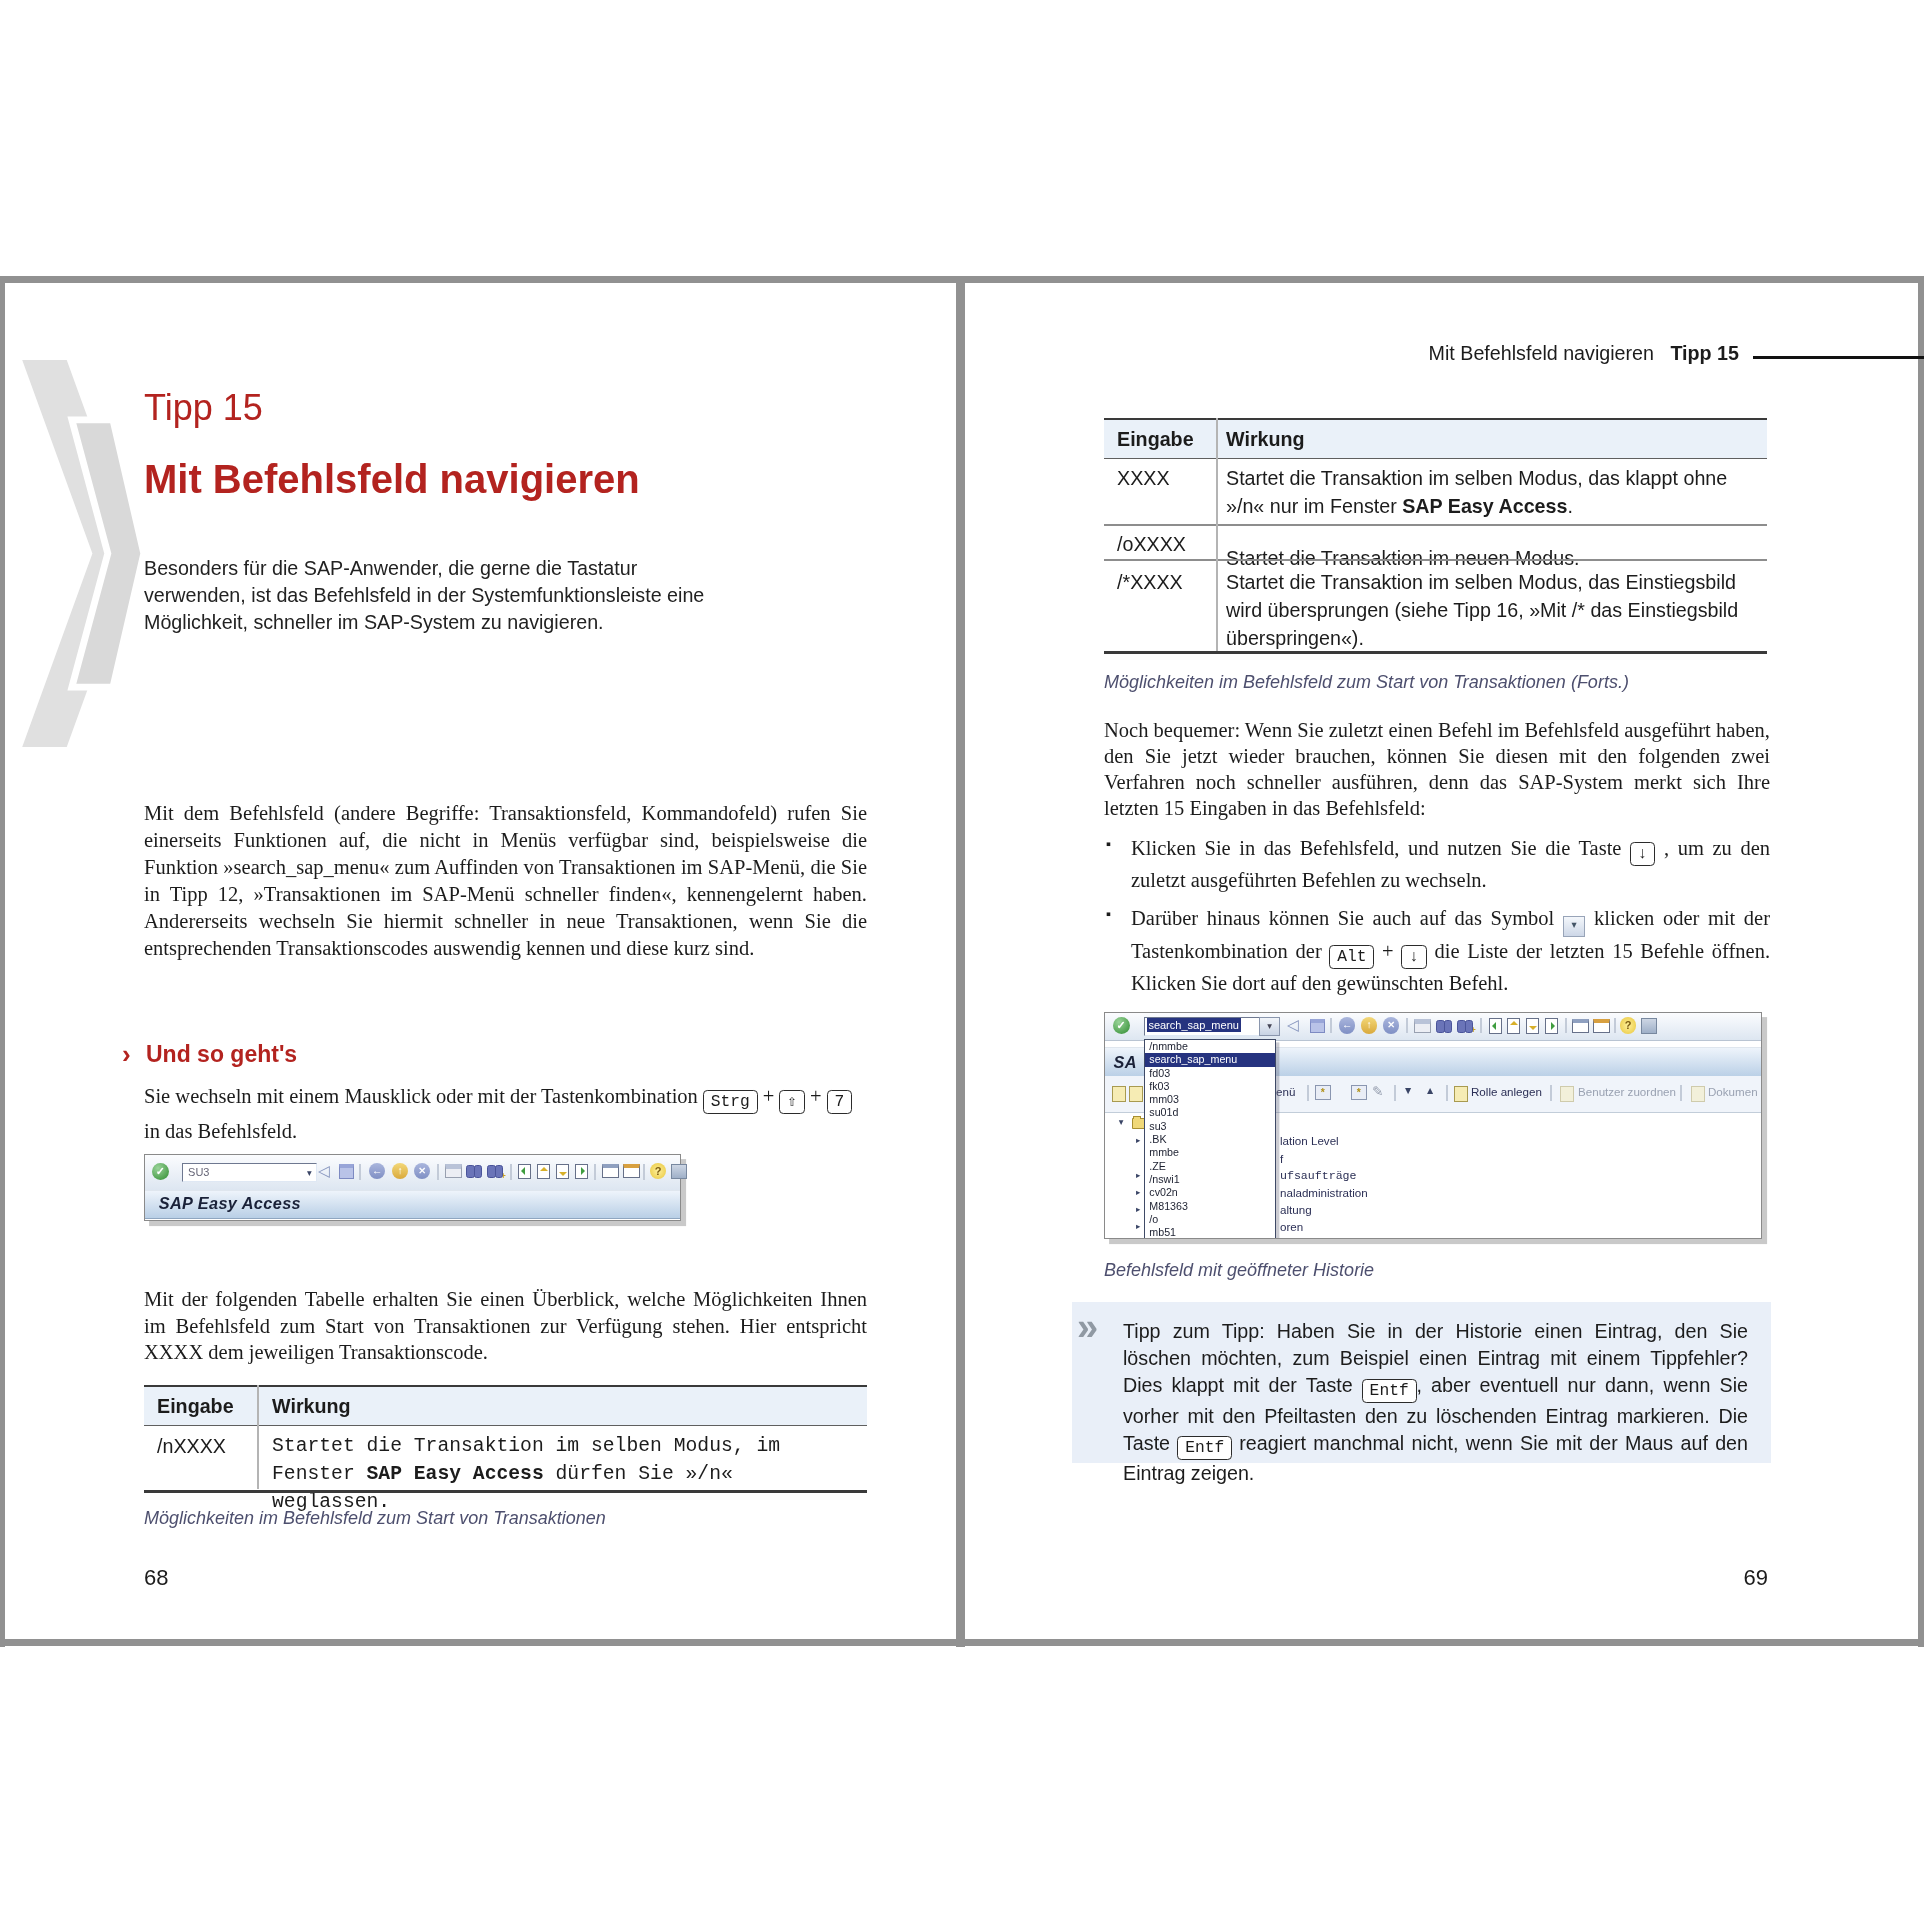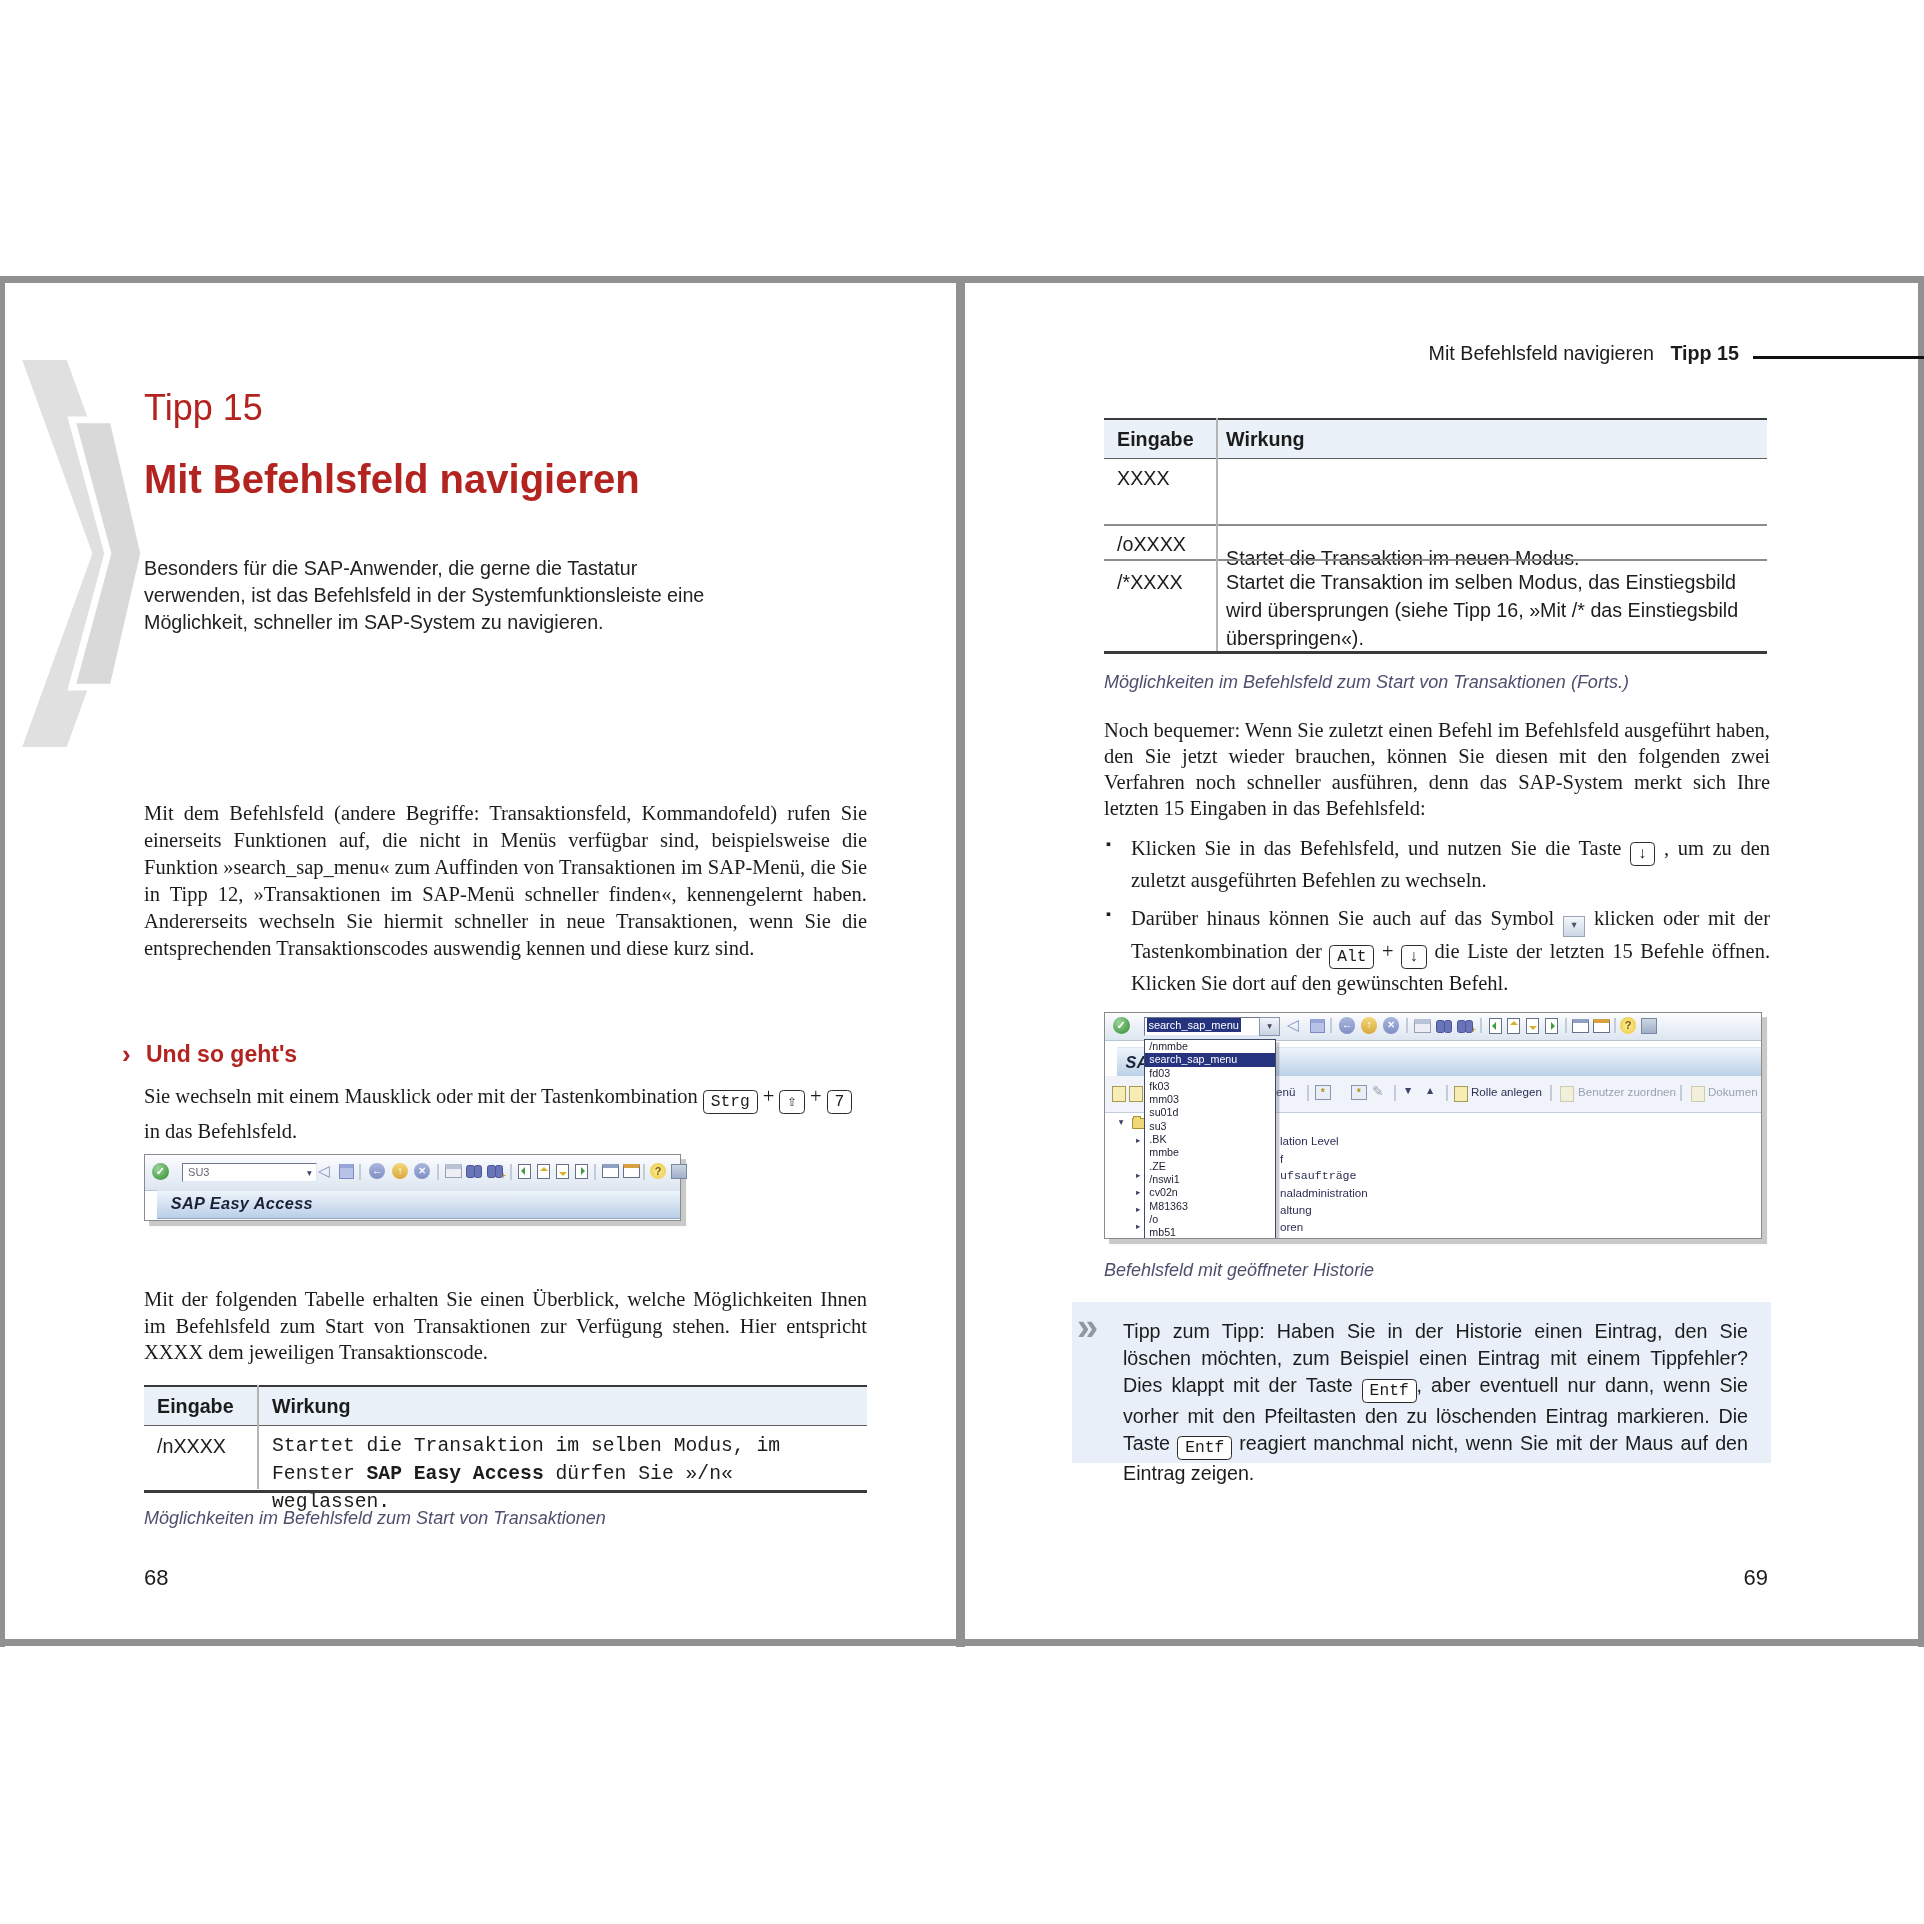--- a/index.html
+++ b/index.html
@@ -19,21 +19,21 @@
   
   .tblhead{position:absolute;background:#eaf1f9;border-top:2.6px solid #3a3a3a;border-bottom:1.7px solid #5f5f5f;}
   .tbl-vline{position:absolute;width:1.7px;background:#b4b4b4;}
   .tbl-hline{position:absolute;height:1.7px;background:#8d8d8d;}
   .tbl-bottom{position:absolute;height:2.6px;background:#3a3a3a;}
   .cellhead{font-weight:bold;font-size:19.7px;}
   .cell{font-size:19.7px;line-height:28px;}
   
   .sapbox{position:absolute;border:1.7px solid #8a8a8a;background:#fff;box-shadow:5.1px 5.1px 0 #c9c9c9;}
   .saptb{position:absolute;left:0;right:0;background:linear-gradient(#fbfcfe,#dde6f1);border-bottom:0.9px solid #b9c4d2;}
-  .saptitle{position:absolute;left:12px;right:0;background:linear-gradient(#eef4fb,#b9cfe6);border-top:0.9px solid #dfe6ee;border-bottom:0.9px solid #8fa6c0;}
+  .saptitle{position:absolute;left:0;right:0;background:linear-gradient(#eef4fb,#b9cfe6);border-top:0.9px solid #dfe6ee;border-bottom:0.9px solid #8fa6c0;}
   .saptitle b{font-style:italic;font-size:16.3px;color:#1a2138;letter-spacing:0.4px;}
   .sapinput{position:absolute;background:#fff;border:0.9px solid;border-color:#6e7890 #dfe8f4 #dfe8f4 #6e7890;font-size:11px;}
   .ddbtn{position:absolute;width:19px;background:linear-gradient(#f2f5fa,#c8d3e4);border:0.9px solid #8a96ad;
          text-align:center;font-size:9.4px;color:#445;}
   .tbsep{position:absolute;width:1.7px;height:15.4px;background:#c3cbd8;}
   .ico{position:absolute;}
   .ic-check{width:17px;height:17px;border-radius:50%;background:radial-gradient(circle at 35% 30%,#9ad49a,#2e8b2e);
             color:#fff;text-align:center;font-weight:bold;}
   .ic-back{color:#8a98c0;}
   .ic-save{background:#b9c3e8;border:0.9px solid #7d8ac2;border-top:4.3px solid #8removed;}
@@ -169,20 +169,21 @@
     <span style="font-weight:bold;">Tipp 15</span>
   </div>
   <div class="abs" style="left:1753px;top:356px;width:171px;height:2.6px;background:#111;"></div>
 
   <div class="tblhead" style="left:1104px;top:418px;width:663px;height:38px;">
     <span class="abs cellhead" style="left:13px;top:7.7px;">Eingabe</span>
     <span class="abs cellhead" style="left:122px;top:7.7px;">Wirkung</span>
   </div>
   <div class="abs" style="left:1104px;top:455px;width:663px;height:68px;">
     <span class="abs cell" style="left:13px;top:9.4px;">XXXX</span>
+    <span class="abs cell" style="left:122px;top:9.4px;width:526px;"><span>Startet die Transaktion im selben Modus, das klappt ohne »/n« nur im Fenster </span><span class="boldseg">SAP Easy Access</span><span>.</span></span>
   </div>
   <div class="tbl-hline" style="left:1104px;top:524px;width:663px;"></div>
   <div class="abs" style="left:1104px;top:526px;width:663px;height:33px;">
     <span class="abs cell" style="left:13px;top:4.3px;">/oXXXX</span>
     <span class="abs cell" style="left:122px;top:4.3px;width:526px;margin-top:14px;">Startet die Transaktion im neuen Modus.</span>
   </div>
   <div class="tbl-hline" style="left:1104px;top:559px;width:663px;"></div>
   <div class="abs" style="left:1104px;top:561px;width:663px;height:90px;">
     <span class="abs cell" style="left:13px;top:6.8px;">/*XXXX</span>
     <span class="abs cell" style="left:122px;top:6.8px;width:526px;">Startet die Transaktion im selben Modus, das Einstiegsbild wird übersprungen (siehe Tipp 16, »Mit /* das Einstiegsbild überspringen«).</span>

